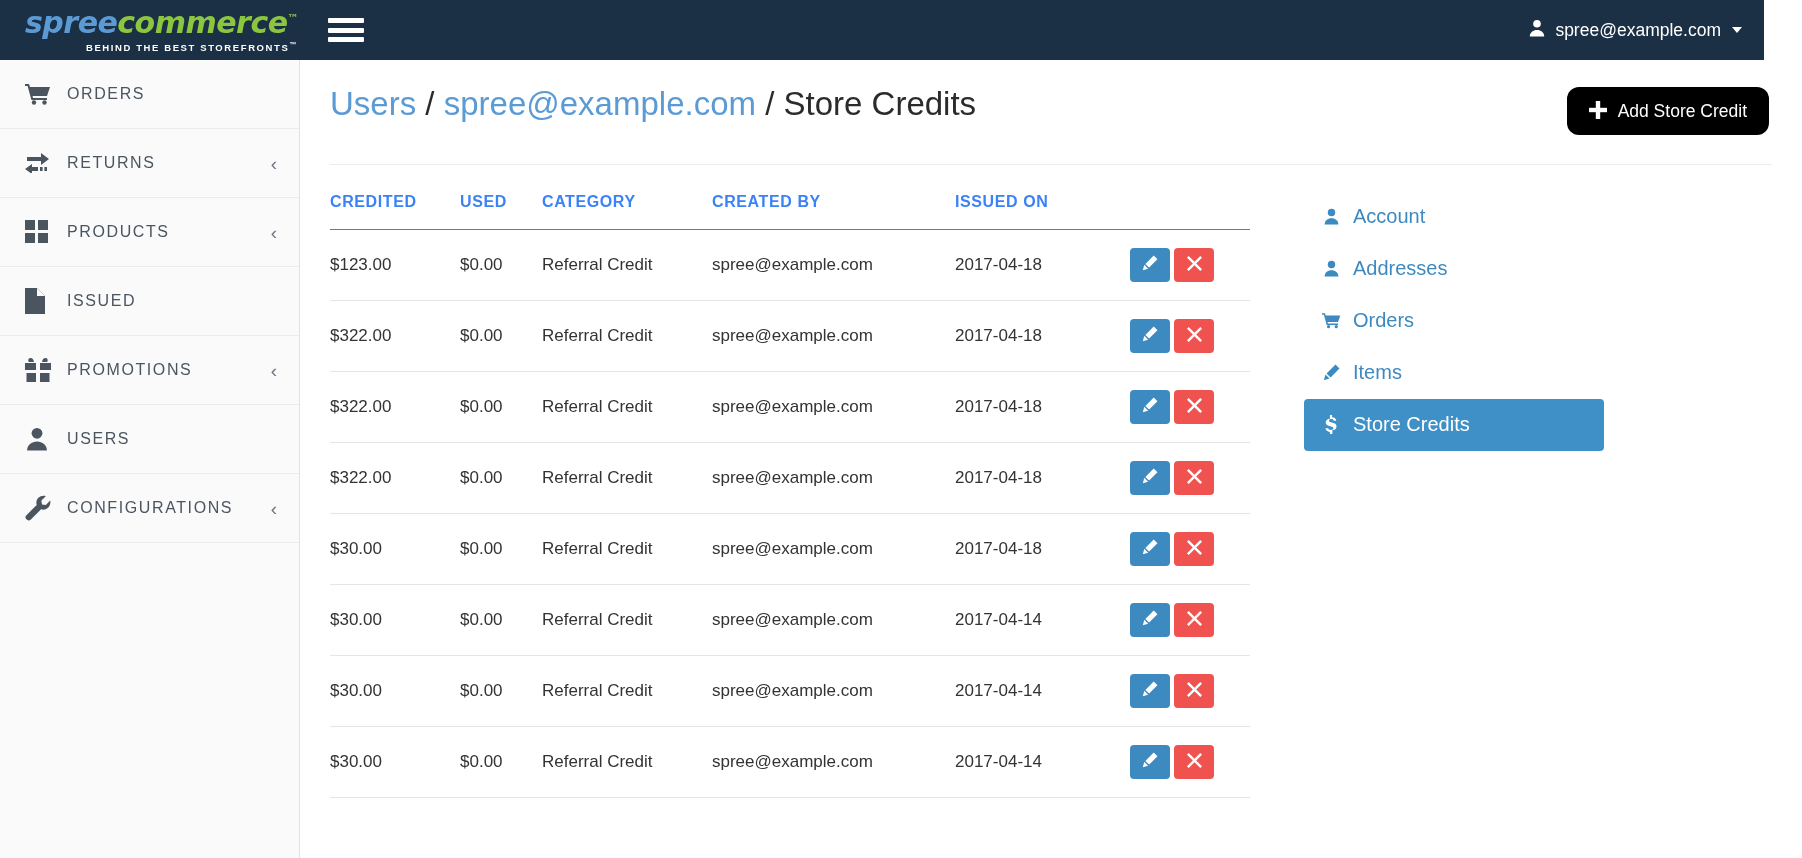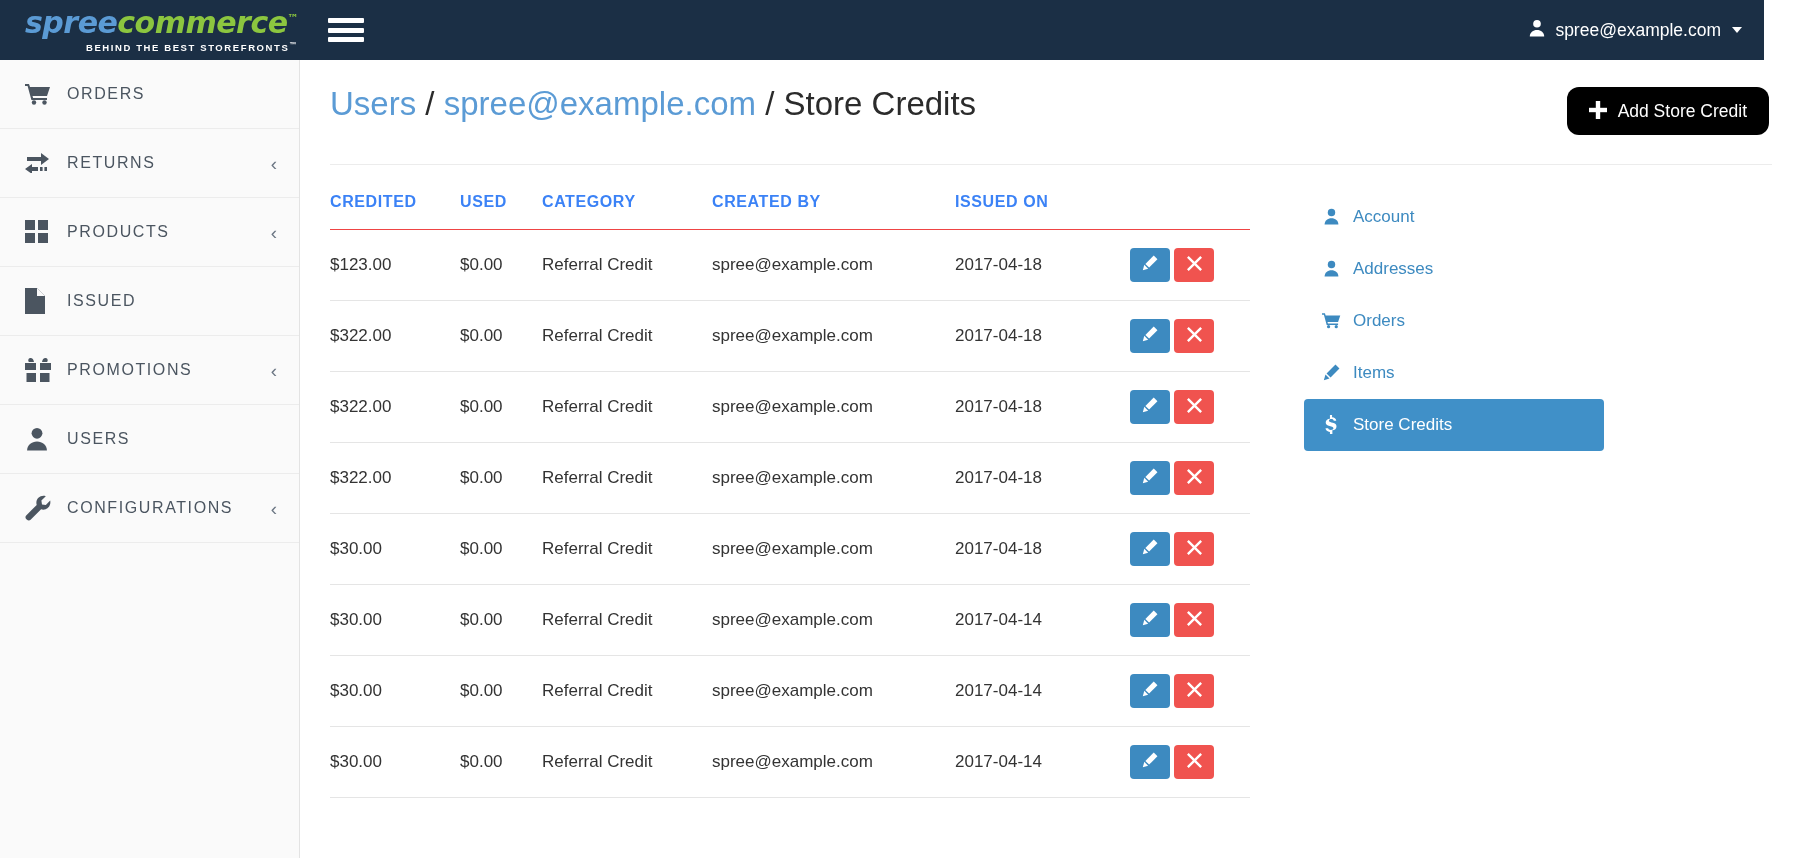--- a/index.html
+++ b/index.html
@@ -145,21 +145,21 @@
     display: flex; align-items: center; justify-content: center;
     cursor: pointer; color: #ffffff; padding: 0;
   }
   .btn-edit { background: #3d8ac0; }
   .btn-del  { background: #f0534f; }
 
   
   .side-link {
     display: flex; align-items: center; gap: 11px;
     height: 52px; padding: 0 16px;
-    color: #3d8ac0; font-size: 17px; cursor: pointer;
+    color: #3d8ac0; font-size: 20px; cursor: pointer;
     border-radius: 4px; text-decoration: none;
   }
   .side-link.active { background: #4090c8; color: #ffffff; }
   .side-ico { width: 22px; display: flex; justify-content: center; align-items: center; }
   .side-ico.dollar { font-size: 21px; font-weight: bold; }
 </style>
 </head>
 <body>
 
 <div class="topbar">

